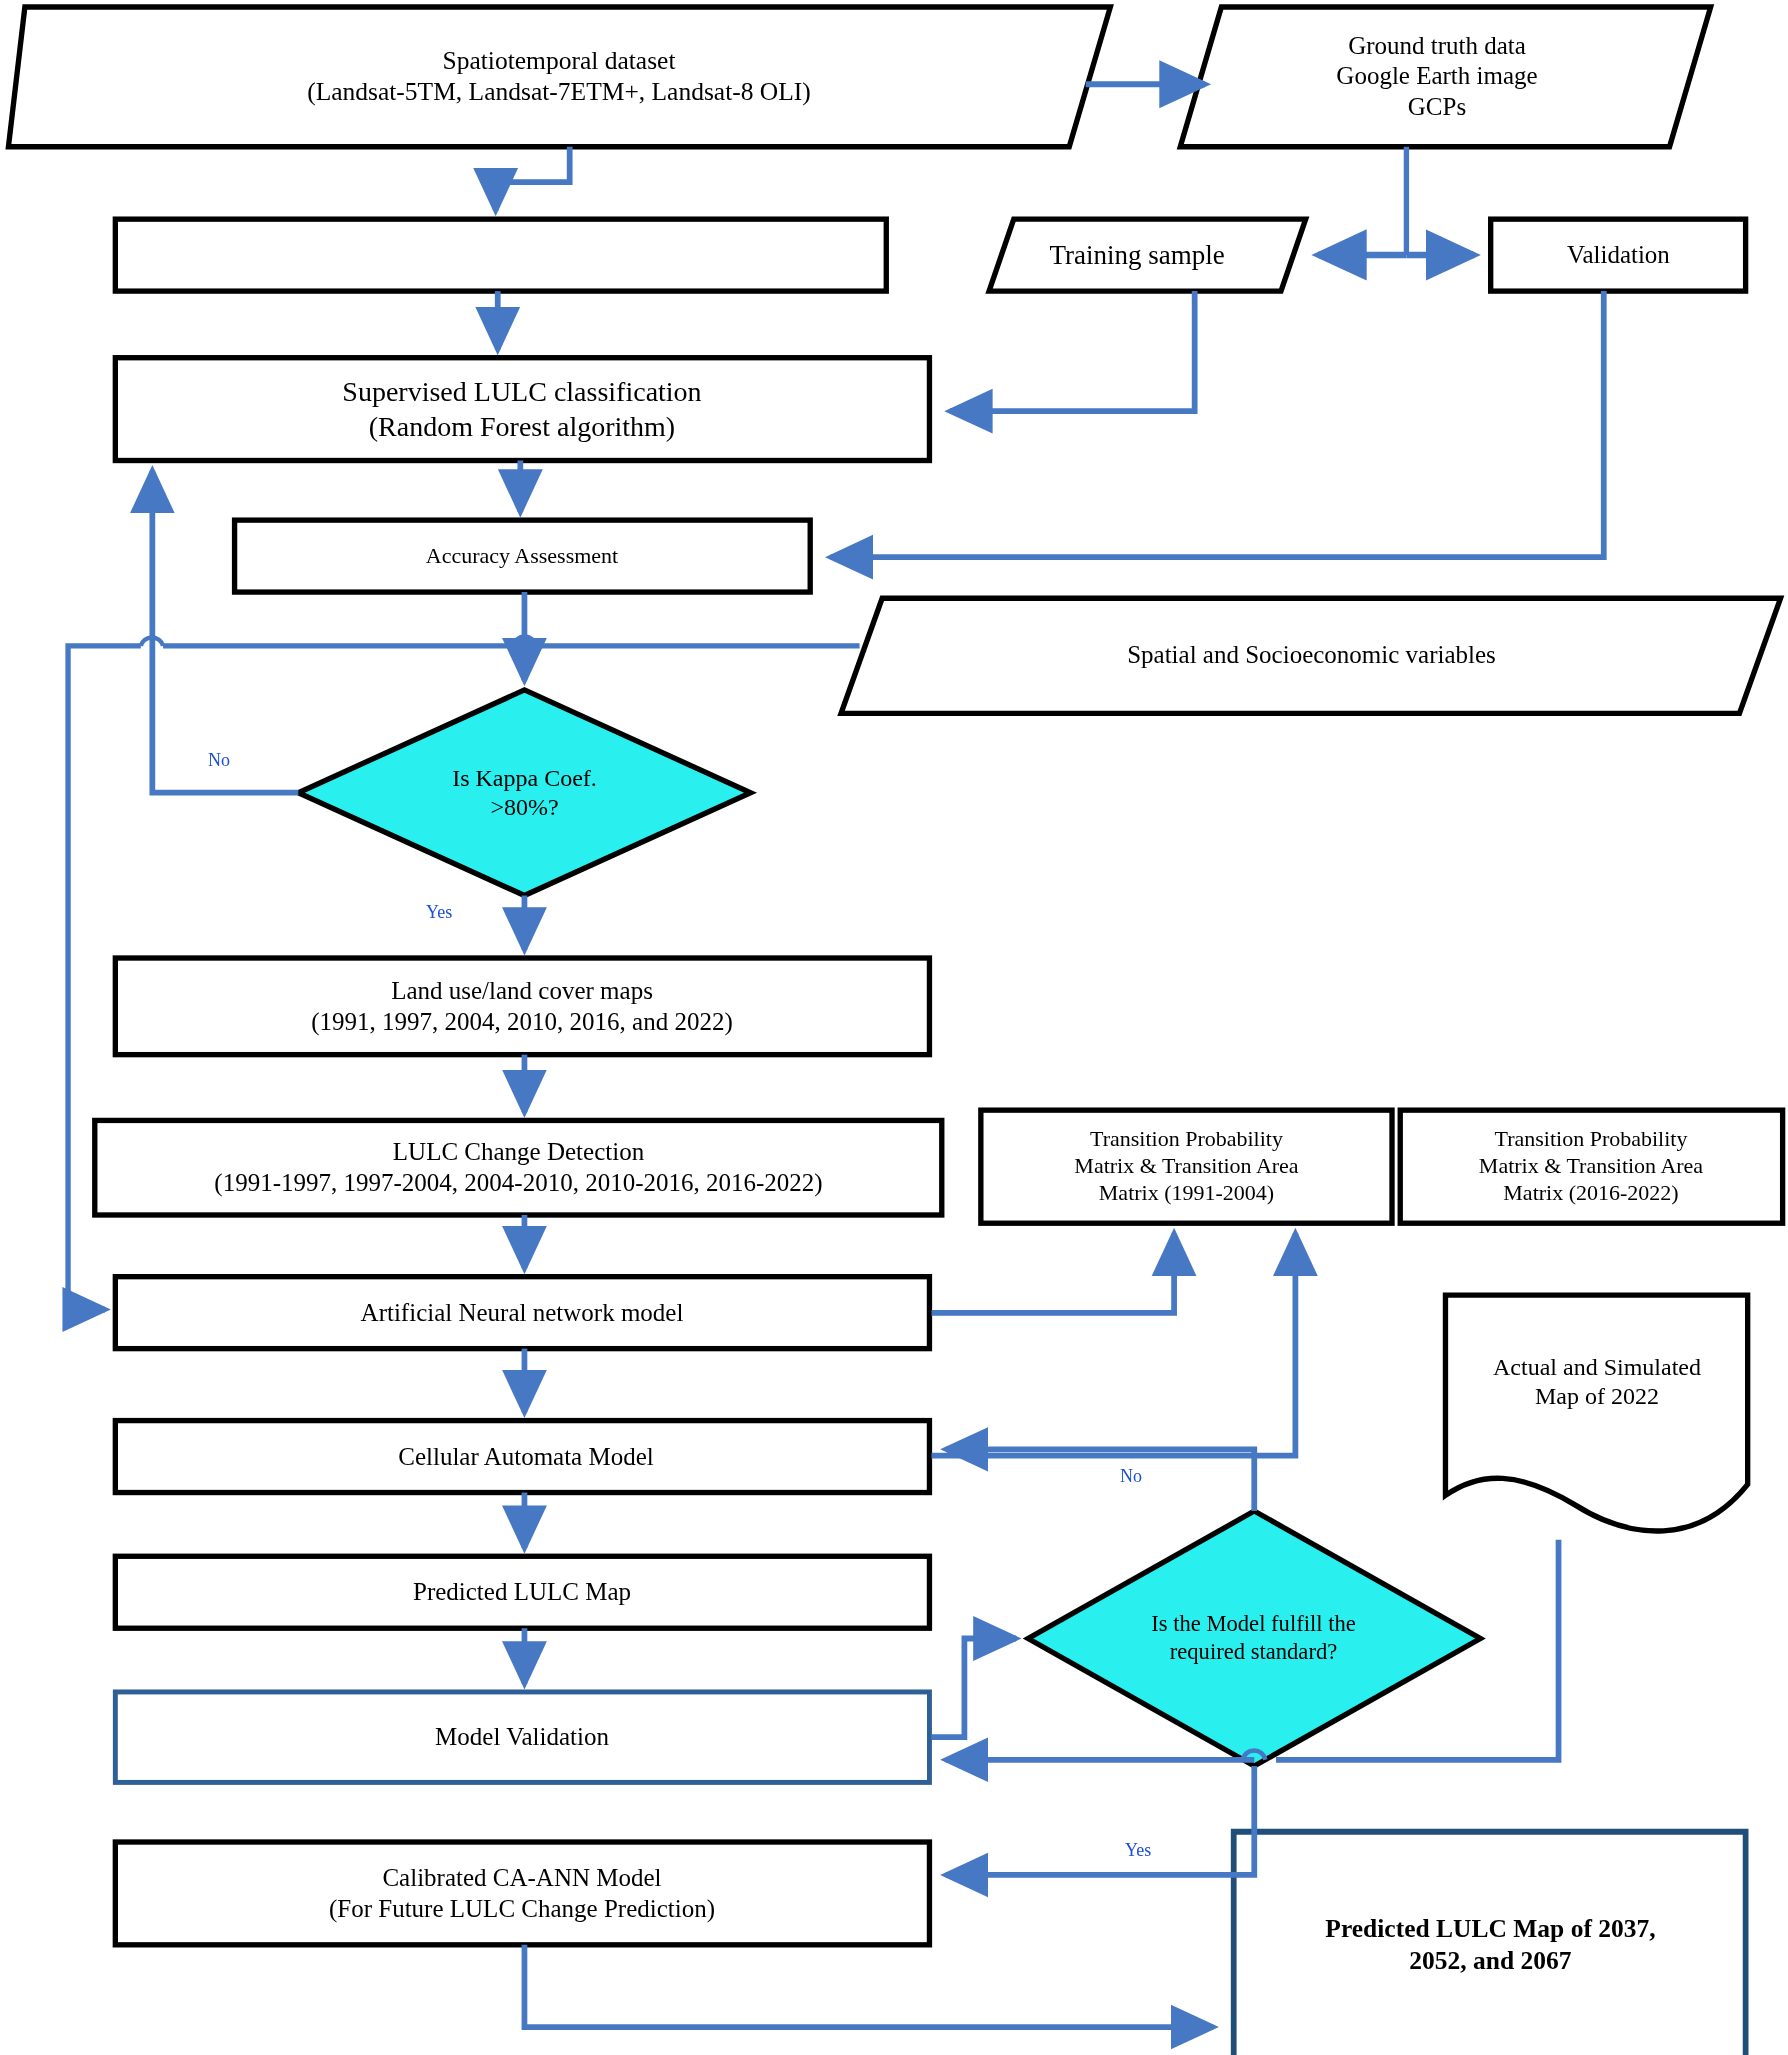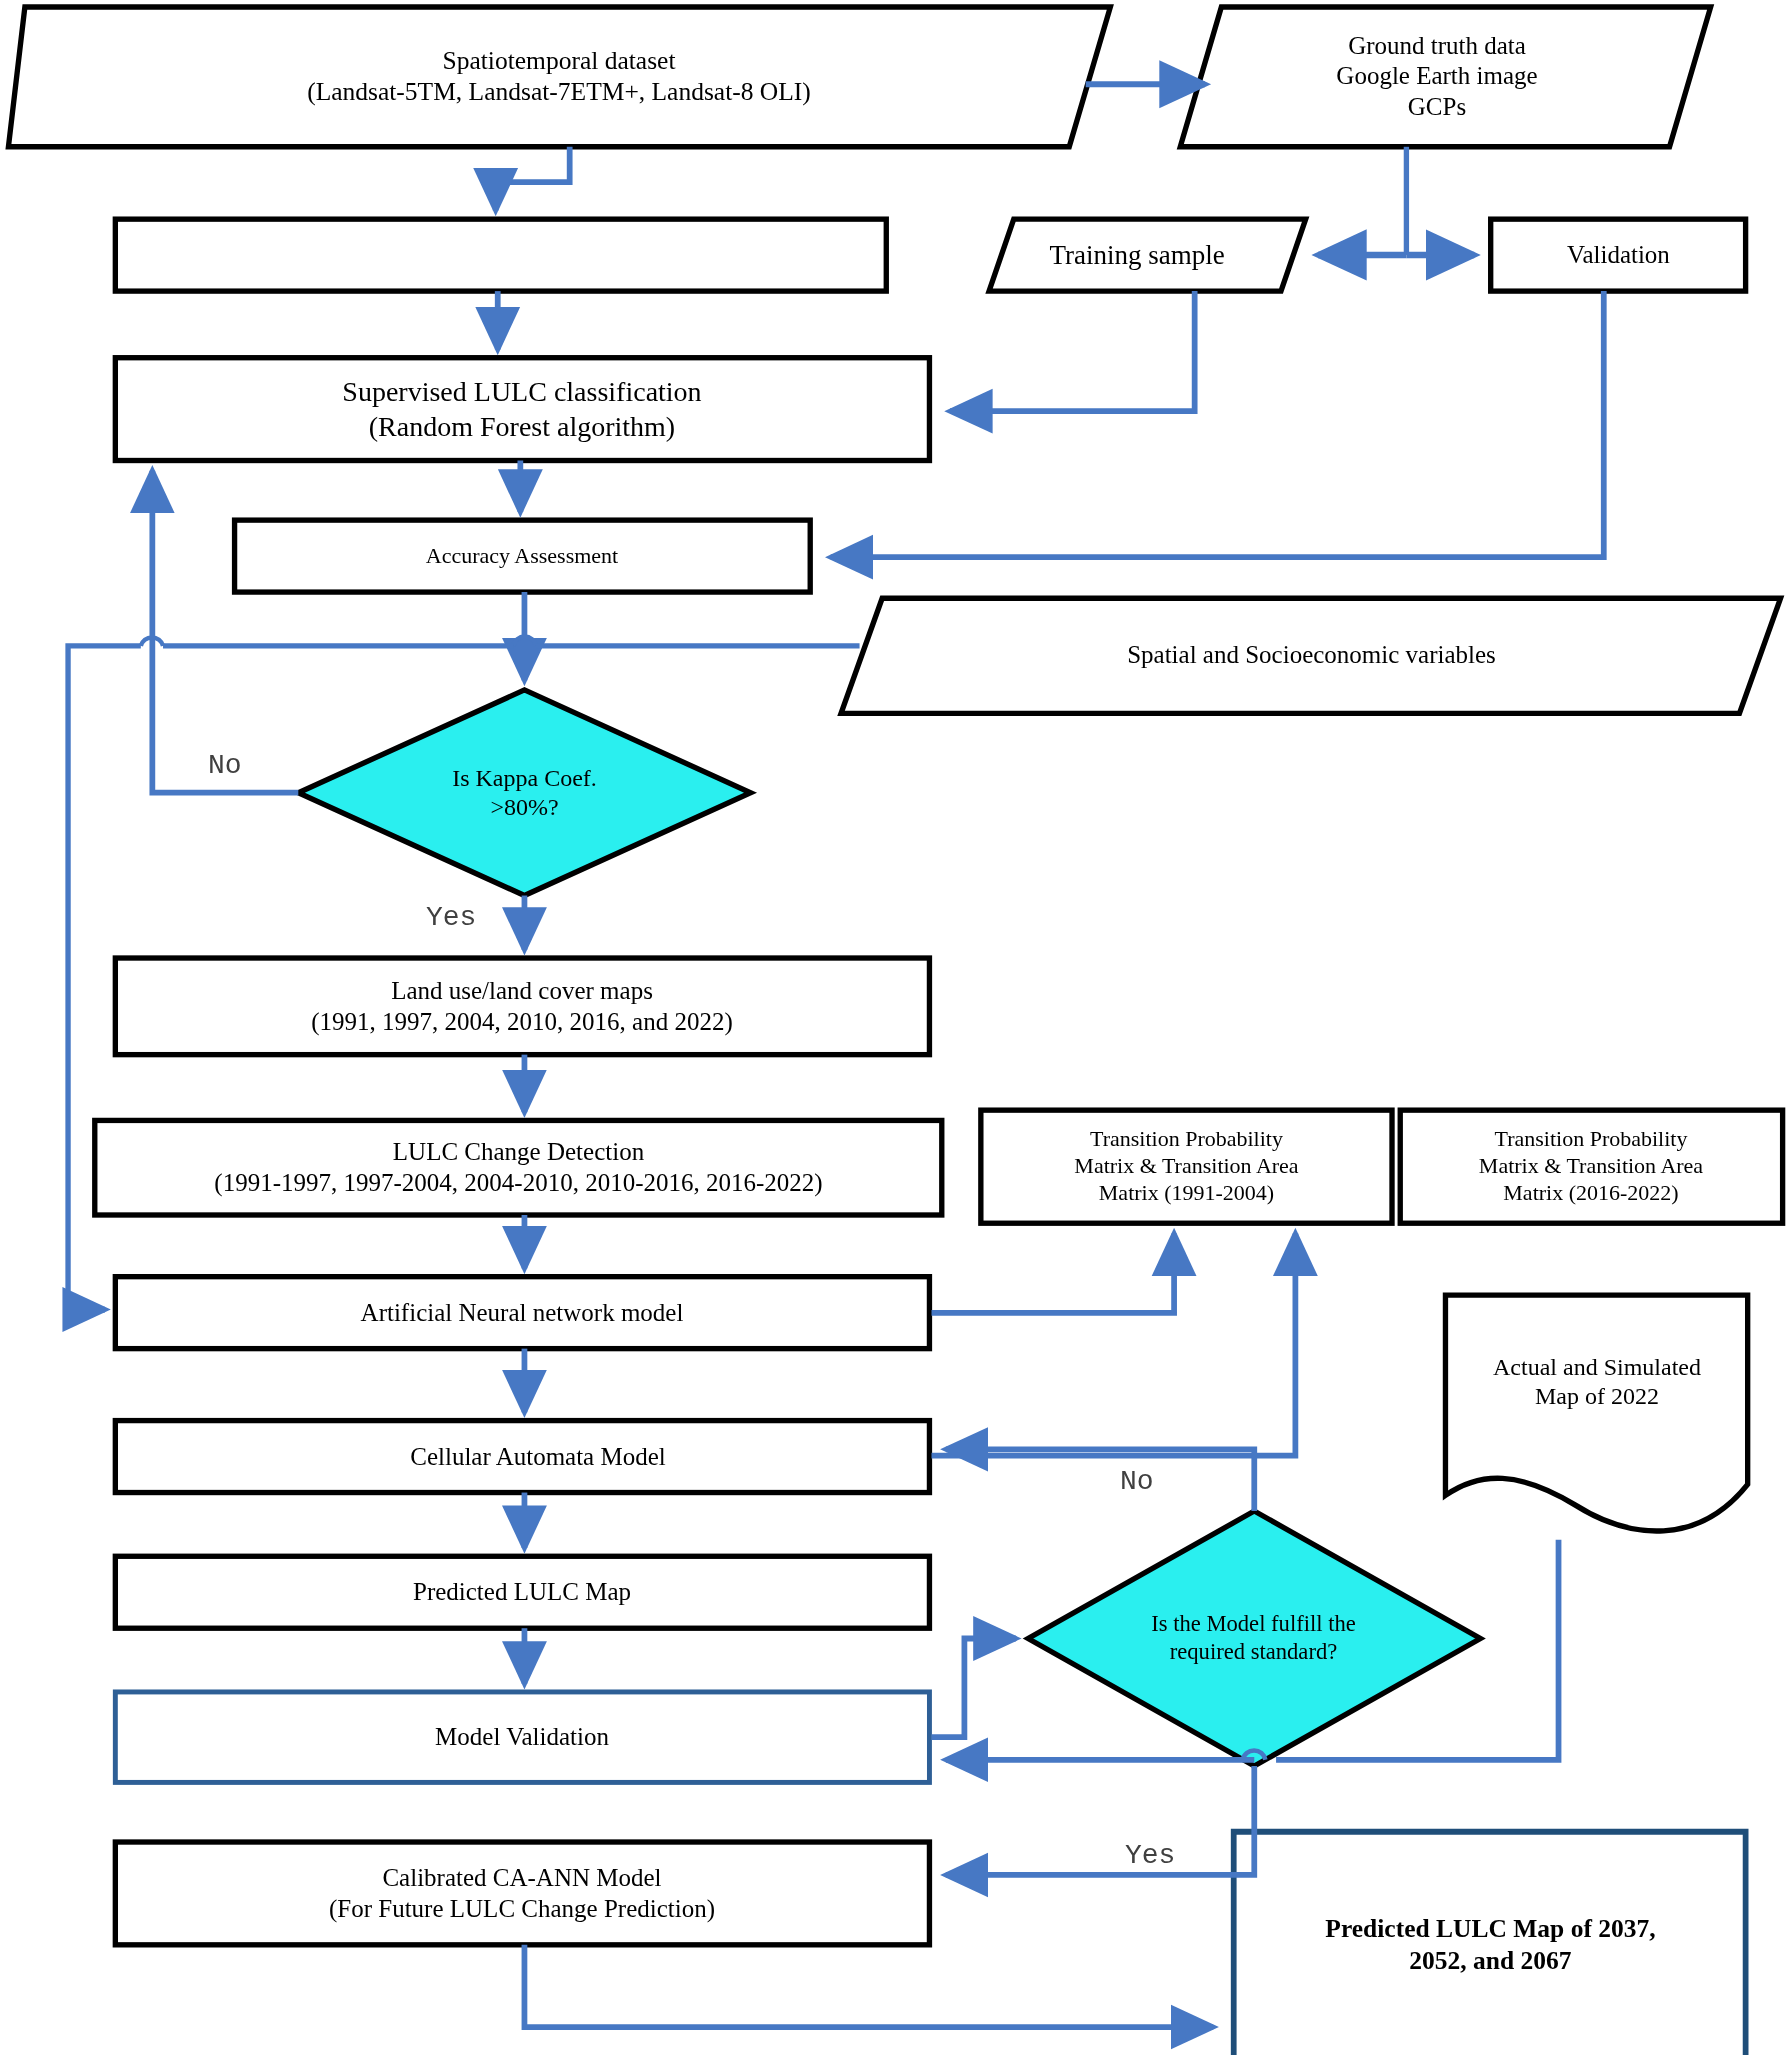--- a/index.html
+++ b/index.html
@@ -12,23 +12,23 @@
     display:flex;align-items:center;justify-content:center;
     text-align:center;
     color:#000;
     line-height:1.22;
     pointer-events:none;
     white-space:pre-line;
     font-family:"Liberation Serif","DejaVu Serif",serif;
   }
   .edgeLabel{
     position:absolute;
-    color:#404040;
-    font-size:28px;
-    font-family:Liberation Mono, monospace;
+    color:#1d4ed8;
+    font-size:18px;
+    font-family:Liberation Serif, serif;
     white-space:nowrap;
   }
   .bold{font-weight:700;}
 </style>
 </head>
 <body>
 
 <div id="stage">
 
   <svg id="svgroot" viewBox="0 0 4350 5319" xmlns="http://www.w3.org/2000/svg">
@@ -177,21 +177,21 @@
 
   <div class="nodeLabel" style="left:1402px;top:1110px;width:378px;height:113px;font-size:22px;">Transition Probability
 Matrix &amp; Transition Area
 Matrix (2016-2022)</div>
 
   <div class="nodeLabel" style="left:117px;top:1277px;width:810px;height:72px;font-size:25px;">Artificial Neural network model</div>
 
   <div class="nodeLabel" style="left:1447px;top:1314px;width:300px;height:136px;font-size:24px;">Actual and Simulated
 Map of 2022</div>
 
-  <div class="nodeLabel" style="left:133px;top:1421px;width:810px;height:72px;font-size:25px;">Cellular Automata Model</div>
+  <div class="nodeLabel" style="left:121px;top:1421px;width:810px;height:72px;font-size:25px;">Cellular Automata Model</div>
 
   <div class="nodeLabel" style="left:117px;top:1556px;width:810px;height:72px;font-size:25px;">Predicted LULC Map</div>
 
   <div class="nodeLabel" style="left:1085px;top:1597px;width:337px;height:82px;font-size:22.6px;">Is the Model fulfill the
 required standard?</div>
 
   <div class="nodeLabel" style="left:117px;top:1692px;width:810px;height:90px;font-size:25px;">Model Validation</div>
 
   <div class="nodeLabel" style="left:117px;top:1842px;width:810px;height:103px;font-size:25px;">Calibrated CA-ANN Model
 (For Future LULC Change Prediction)</div>

